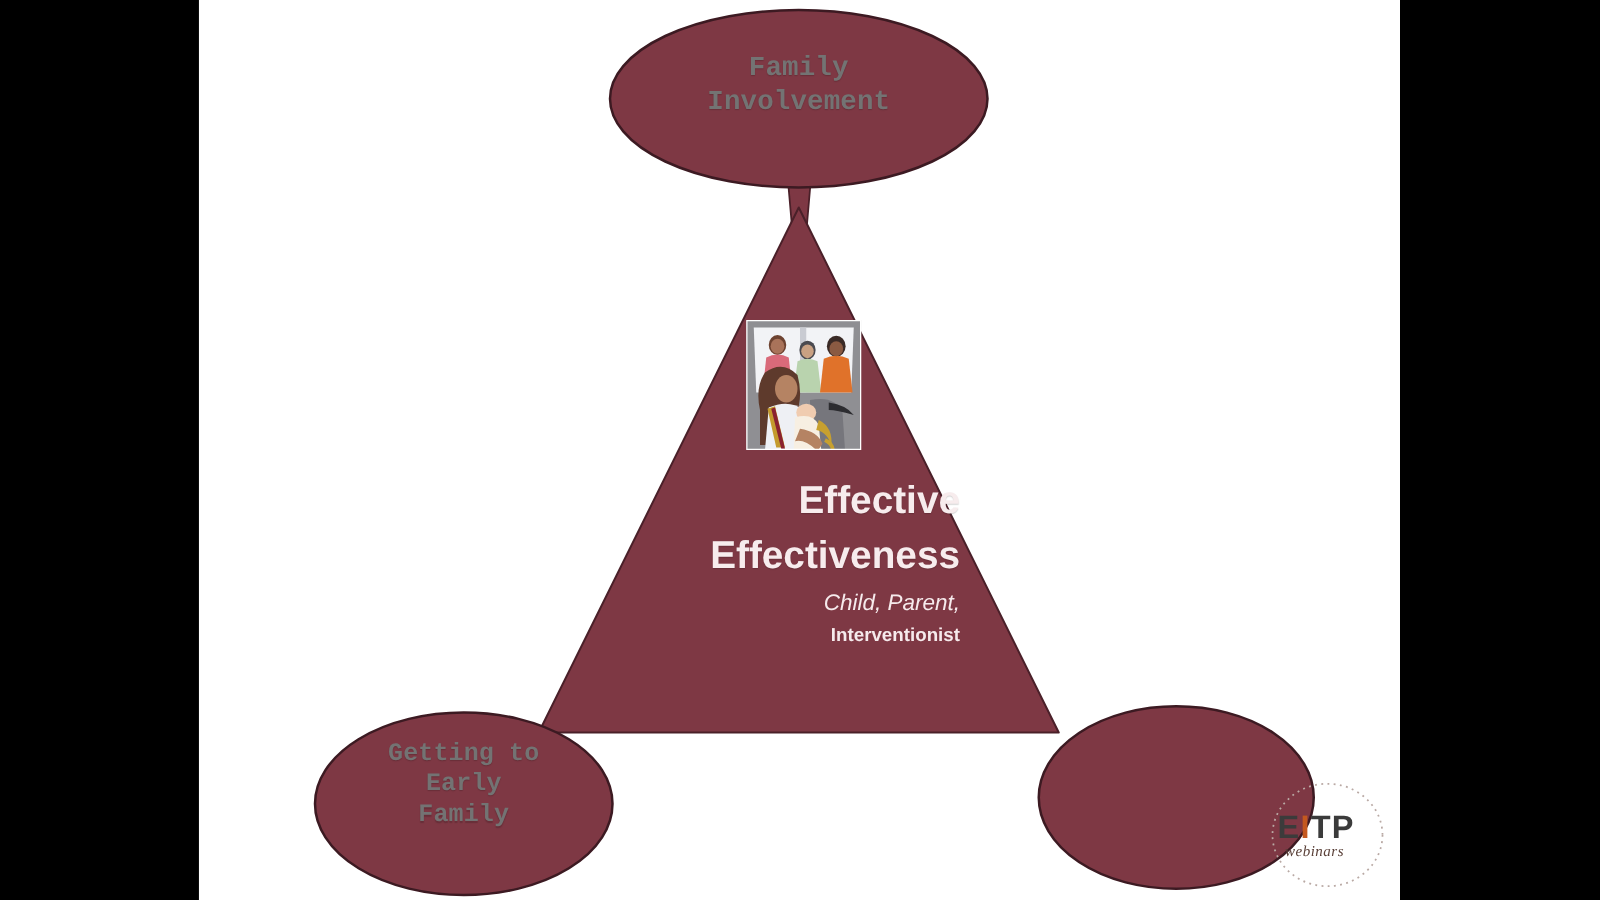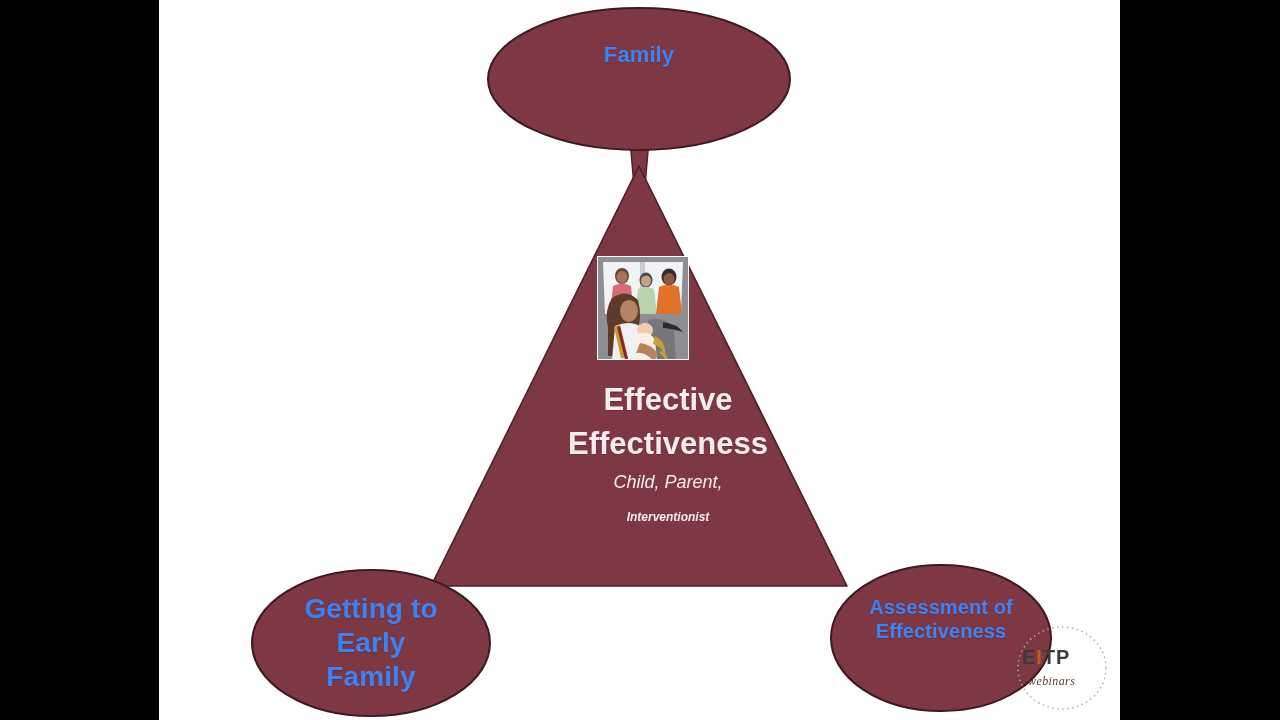--- a/index.html
+++ b/index.html
@@ -38,83 +38,83 @@
   #diagram {
     position: absolute;
     left: 0; top: 0;
     width: 1280px;
     height: 720px;
   }
 
   
   .node-label {
     position: absolute;
-    color: #3b82f6;
+    color: #737373;
     font-weight: bold;
     text-align: center;
     line-height: 1.22;
     letter-spacing: .1px;
     text-shadow: 0 1px 1px rgba(0,0,0,.18);
     pointer-events: none;
+    font-family: Liberation Mono, monospace;
   }
   #label-family-involvement {
     left: 489px; top: 42px; width: 300px;
     font-size: 22px;
   }
   #label-getting-to-know-family {
     left: 252px; top: 592px; width: 238px;
-    font-size: 28px;
+    font-size: 20px;
   }
   #label-assessment {
     left: 830px; top: 595px; width: 222px;
     font-size: 20px;
   }
 
   #center-block {
     position: absolute;
-    left: 520px; top: 378px; width: 296px;
-    text-align: center;
+    left: 472px; top: 378px; width: 296px;
+    text-align: right;
     pointer-events: none;
   }
   #center-block .main-line {
     color: #f7eced;
     font-weight: bold;
     font-size: 31px;
     line-height: 1.42;
     text-shadow: 0 1px 1px rgba(0,0,0,.18);
   }
   #center-block .sub-line {
     color: #f6eaec;
     font-weight: normal;
     font-style: italic;
     font-size: 18px;
     line-height: 1.2;
     margin-top: 6px;
   }
   #center-block .sub-line-2 {
     color: #f6eaec;
     font-weight: bold;
-    font-style: italic;
-    font-size: 12px;
+    font-size: 15px;
     line-height: 1.2;
-    margin-top: 16px;
+    margin-top: 6px;
   }
 
   
   #watermark {
     position: absolute;
     left: 1008px; top: 624px;
     width: 112px; height: 96px;
     pointer-events: none;
   }
   #watermark .wm-text {
     position: absolute;
     left: 14px; top: 22px;
     width: 96px;
-    font-size: 20px;
+    font-size: 26px;
     font-weight: bold;
     color: #3b3b3b;
     letter-spacing: 1px;
     font-family: "Liberation Sans", sans-serif;
   }
   #watermark .wm-i { color: #c4581f; }
   #watermark .wm-sub {
     position: absolute;
     left: 20px; top: 50px;
     width: 90px;
@@ -191,32 +191,29 @@
       <path d="M 660 352 q 8 4 6 12" stroke="#c7a02f" stroke-width="3" fill="none"></path>
 
       <path d="M 663 322 q 14 2 20 10 q -14 -4 -20 -4 z" fill="#2c2c30"></path>
 
       <rect x="597" y="256" width="92" height="104" fill="none" stroke="#ffffff" stroke-width="2"></rect>
     </g>
   </svg>
 
   <div class="node-label" id="label-family-involvement">
     <div>Family</div>
+    <div>Involvement</div>
   </div>
 
   <div class="node-label" id="label-getting-to-know-family">
     <div>Getting to</div>
     <div>Early</div>
     <div>Family</div>
   </div>
 
-  <div class="node-label" id="label-assessment">
-    <div>Assessment of</div>
-    <div>Effectiveness</div>
-  </div>
 
   <div id="center-block">
     <div class="main-line">Effective</div>
     <div class="main-line">Effectiveness</div>
     <div class="sub-line">Child, Parent,</div>
     <div class="sub-line-2">Interventionist</div>
   </div>
 
   <div id="watermark">
     <svg width="112" height="96" viewBox="0 0 112 96">

